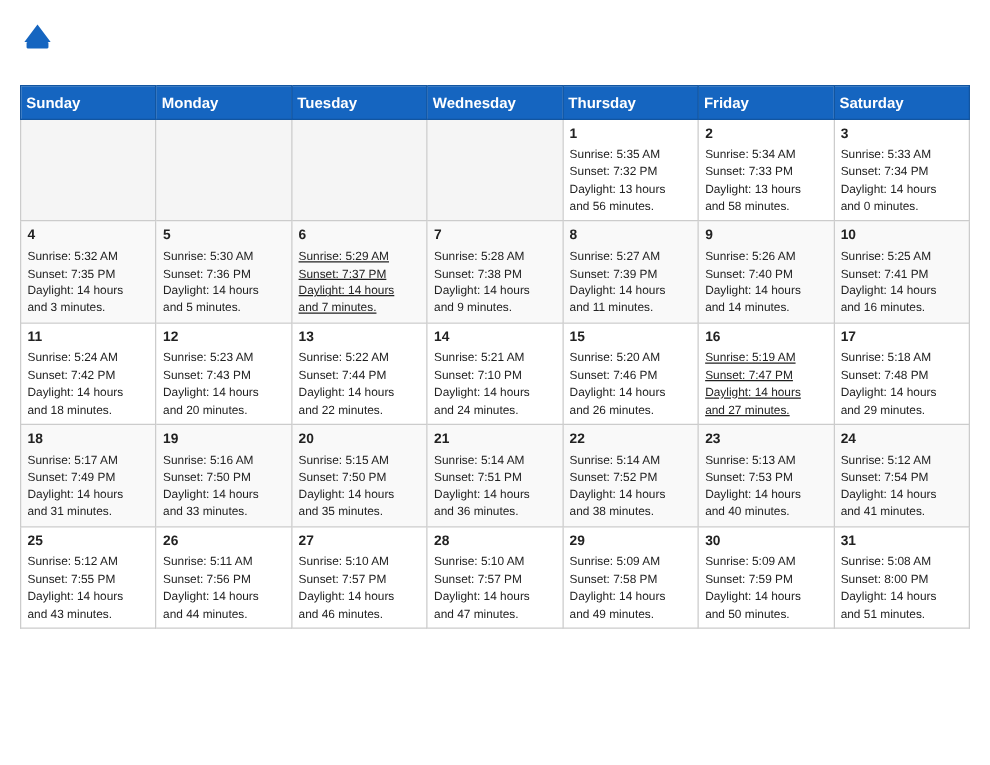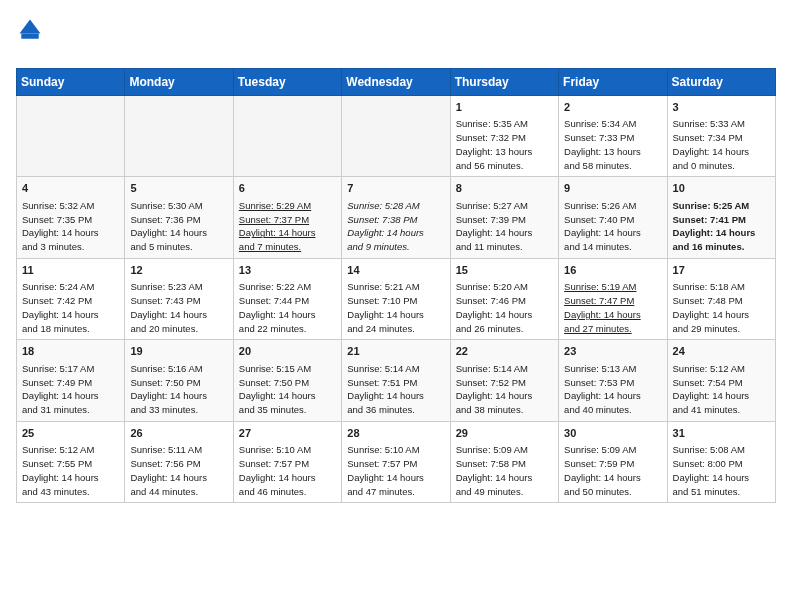--- a/index.html
+++ b/index.html
@@ -174,42 +174,42 @@
         </td>
         <td>
           <span class="day-number">6</span>
           <div class="day-info" style="white-space: pre-line; text-decoration: underline;">Sunrise: 5:29 AM
 Sunset: 7:37 PM
 Daylight: 14 hours
 and 7 minutes.</div>
         </td>
         <td>
           <span class="day-number">7</span>
-          <div class="day-info" style="white-space: pre-line; font-style: italic;">Sunrise: 5:28 AM
+          <div class="day-info" style="white-space: pre-line;">Sunrise: 5:28 AM
 Sunset: 7:38 PM
 Daylight: 14 hours
 and 9 minutes.</div>
         </td>
         <td>
           <span class="day-number">8</span>
           <div class="day-info" style="white-space: pre-line;">Sunrise: 5:27 AM
 Sunset: 7:39 PM
 Daylight: 14 hours
 and 11 minutes.</div>
         </td>
         <td>
           <span class="day-number">9</span>
           <div class="day-info" style="white-space: pre-line;">Sunrise: 5:26 AM
 Sunset: 7:40 PM
 Daylight: 14 hours
 and 14 minutes.</div>
         </td>
         <td>
           <span class="day-number">10</span>
-          <div class="day-info" style="white-space: pre-line; font-weight: bold;">Sunrise: 5:25 AM
+          <div class="day-info" style="white-space: pre-line;">Sunrise: 5:25 AM
 Sunset: 7:41 PM
 Daylight: 14 hours
 and 16 minutes.</div>
         </td>
       </tr>
       <tr>
         <td>
           <span class="day-number">11</span>
           <div class="day-info" style="white-space: pre-line;">Sunrise: 5:24 AM
 Sunset: 7:42 PM

